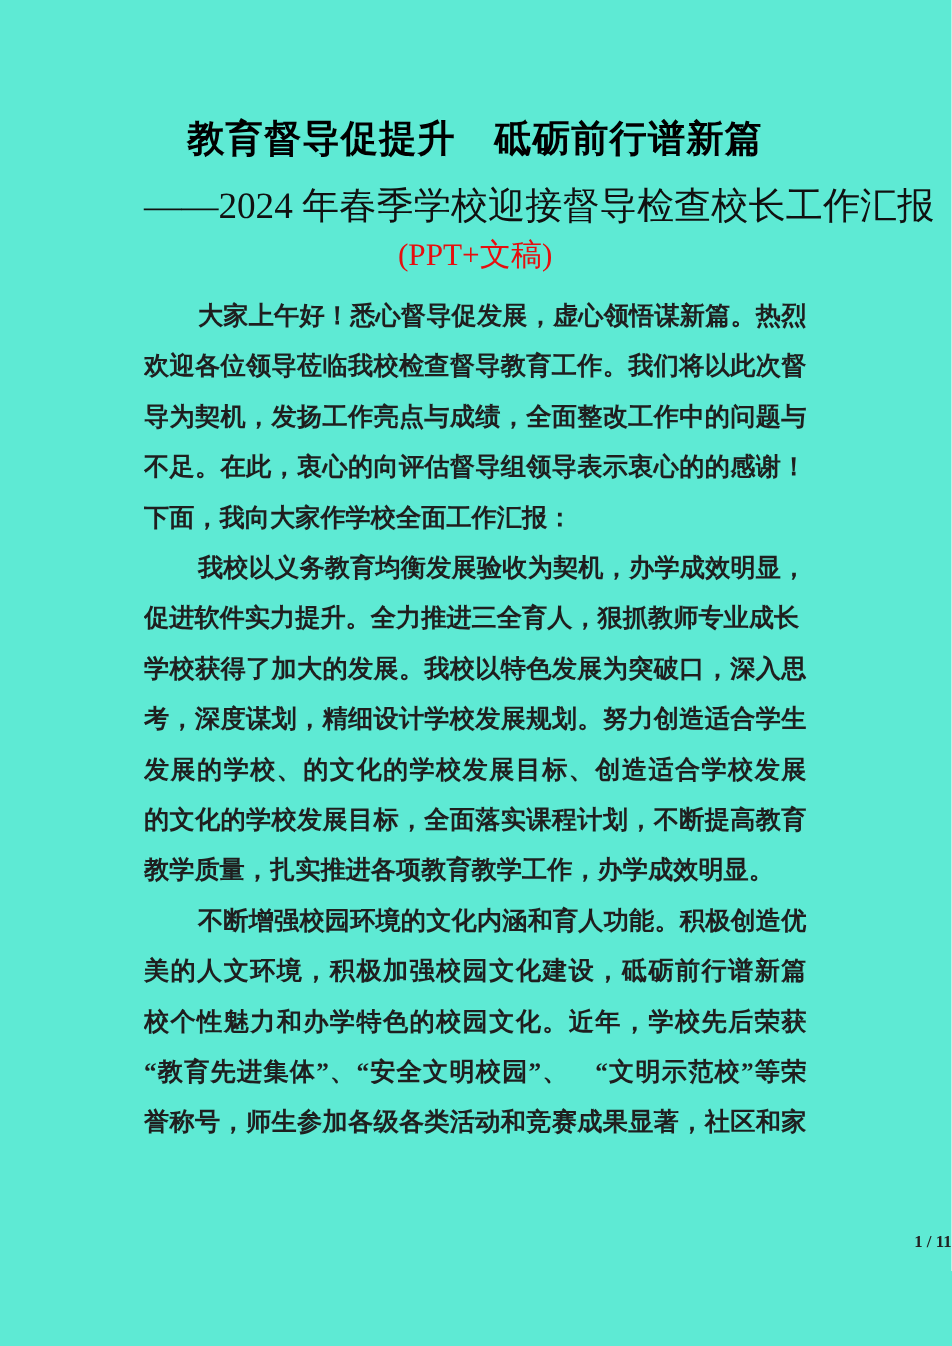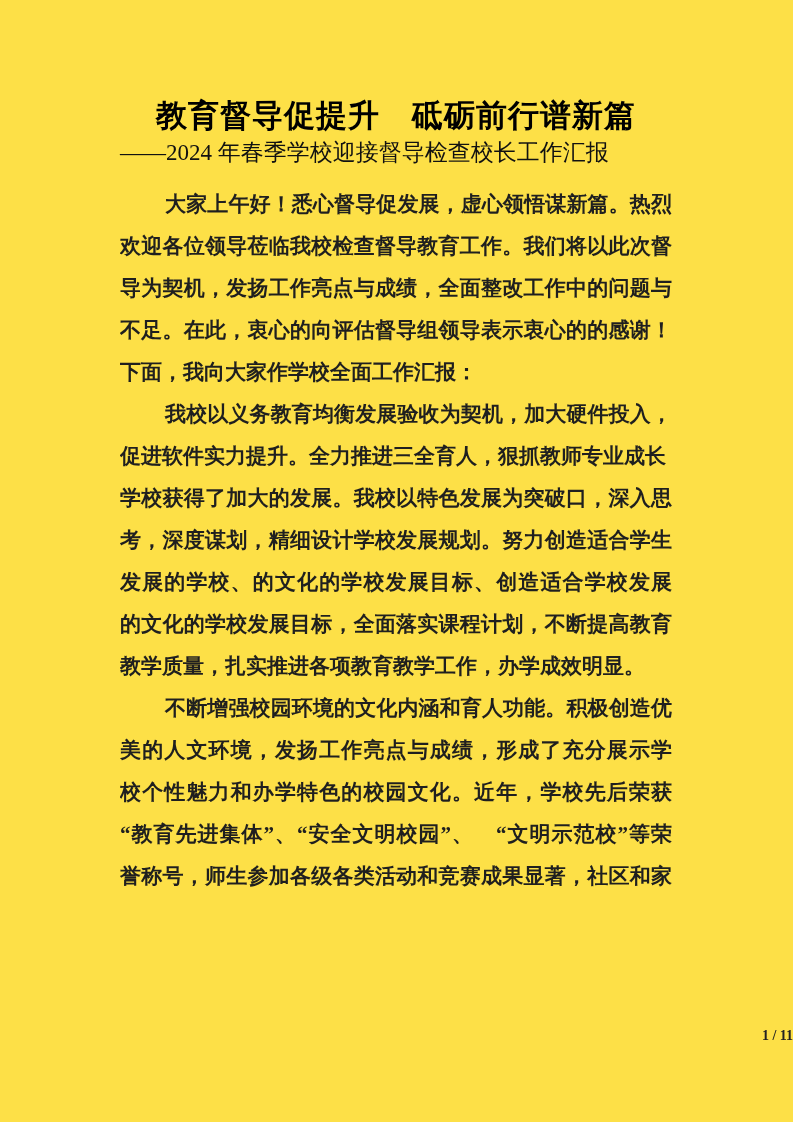--- a/index.html
+++ b/index.html
@@ -4,21 +4,21 @@
 <style>
   html, body {
     margin: 0;
     padding: 0;
     background: #ffffff;
   }
   .page {
     position: relative;
     width: 793px;
     height: 1122px;
-    background: #fde047;
+    background: #5eead4;
     overflow: hidden;
     font-family: "Liberation Serif", "DejaVu Serif", serif;
     color: #1f1f1f;
   }
   .content {
     position: absolute;
     left: 120px;
     top: 0;
     width: 552px;
     padding-top: 98px;
@@ -26,23 +26,24 @@
   .doc-title {
     font-size: 31px;
     line-height: 36px;
     font-weight: bold;
     color: #000000;
     text-align: center;
     letter-spacing: 1px;
     white-space: nowrap;
   }
   .doc-subtitle {
-    margin-top: 2px;
-    font-size: 23px;
+    margin-top: 21px;
+    font-size: 31px;
     line-height: 34px;
+    text-align: center;
     color: #111111;
     white-space: nowrap;
   }
   .doc-tag {
     margin-top: 8px;
     font-size: 26px;
     line-height: 32px;
     text-align: center;
     color: #e60f0f;
     white-space: nowrap;
@@ -84,40 +85,41 @@
   }
 </style>
 </head>
 <body>
 
 <div class="page">
   <div class="content">
 
     <div class="doc-title">教育督导促提升　砥砺前行谱新篇</div>
     <div class="doc-subtitle">——2024 年春季学校迎接督导检查校长工作汇报</div>
+    <div class="doc-tag">(PPT+文稿)</div>
 
     <div class="doc-body">
 
       <div class="line just indent">大家上午好！悉心督导促发展，虚心领悟谋新篇。热烈</div>
       <div class="line just">欢迎各位领导莅临我校检查督导教育工作。我们将以此次督</div>
       <div class="line just">导为契机，发扬工作亮点与成绩，全面整改工作中的问题与</div>
       <div class="line just">不足。在此，衷心的向评估督导组领导表示衷心的的感谢！</div>
       <div class="line">下面，我向大家作学校全面工作汇报：</div>
 
 
-      <div class="line just indent">我校以义务教育均衡发展验收为契机，加大硬件投入，</div>
+      <div class="line just indent">我校以义务教育均衡发展验收为契机，办学成效明显，</div>
       <div class="line just">促进软件实力提升。全力推进三全育人，狠抓教师专业成长，</div>
       <div class="line just">学校获得了加大的发展。我校以特色发展为突破口，深入思</div>
       <div class="line just">考，深度谋划，精细设计学校发展规划。努力创造适合学生</div>
       <div class="line just">发展的学校、的文化的学校发展目标、创造适合学校发展</div>
       <div class="line just">的文化的学校发展目标，全面落实课程计划，不断提高教育</div>
       <div class="line">教学质量，扎实推进各项教育教学工作，办学成效明显。</div>
 
       <div class="line just indent">不断增强校园环境的文化内涵和育人功能。积极创造优</div>
-      <div class="line just">美的人文环境，发扬工作亮点与成绩，形成了充分展示学</div>
+      <div class="line just">美的人文环境，积极加强校园文化建设，砥砺前行谱新篇</div>
       <div class="line just">校个性魅力和办学特色的校园文化。近年，学校先后荣获</div>
       <div class="line just">“教育先进集体”、“安全文明校园”、　“文明示范校”等荣</div>
       <div class="line just">誉称号，师生参加各级各类活动和竞赛成果显著，社区和家</div>
     </div>
   </div>
 
   <div class="page-footer">1 / 11</div>
 </div>
 
 </body></html>

